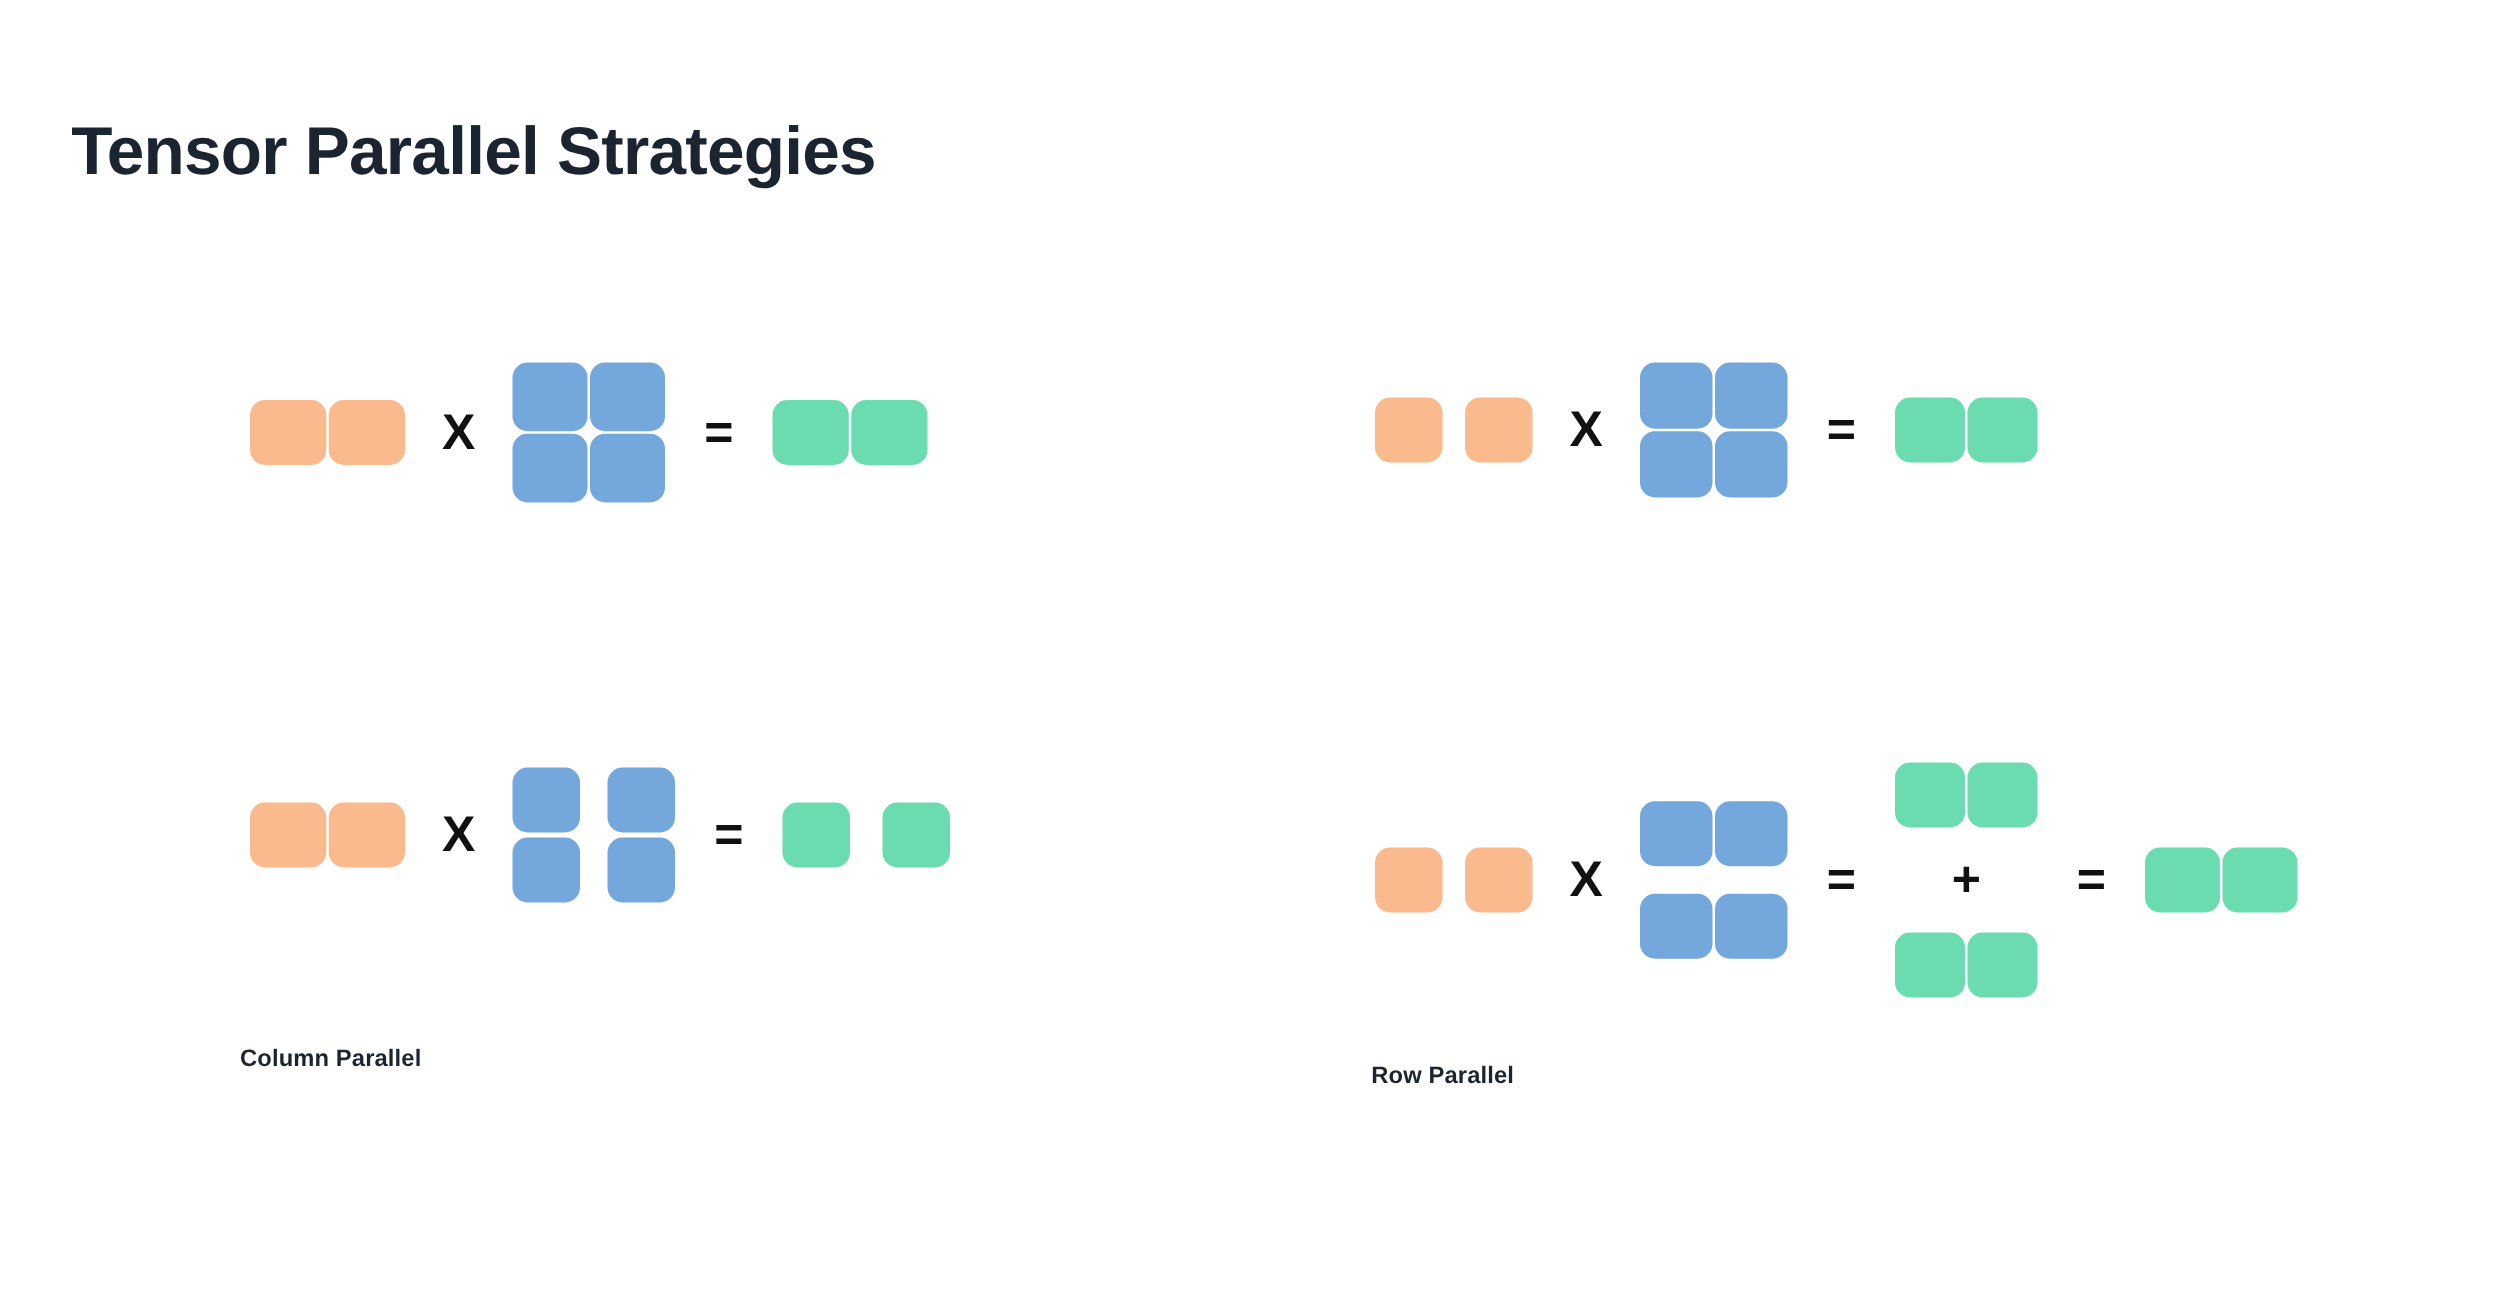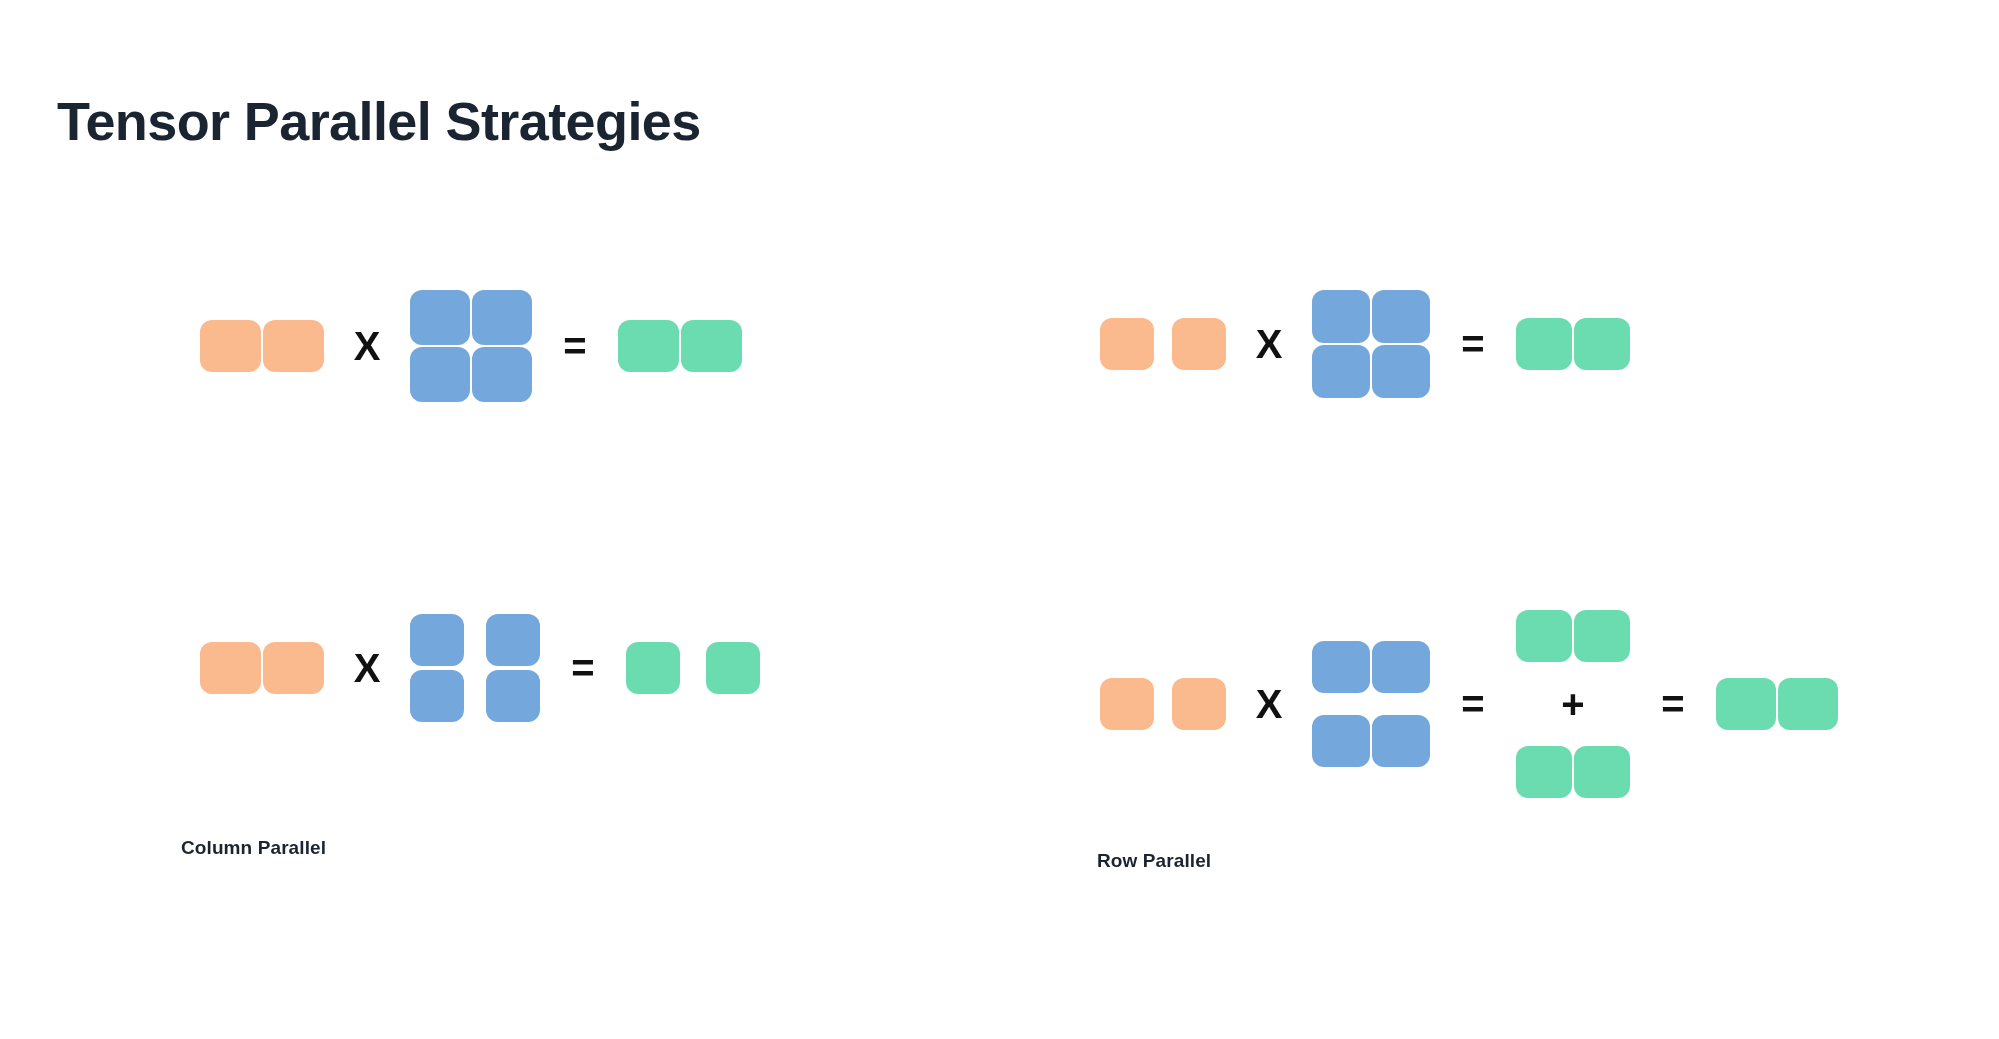--- a/index.html
+++ b/index.html
@@ -142,21 +142,21 @@
 
     <div class="matrix" style="gap:2px;">
       <div class="mrow" style="gap:26px;">
         <div class="cell" style="width:54px;height:52px;background:#6bdcb0;"></div>
         <div class="cell" style="width:54px;height:52px;background:#6bdcb0;"></div>
       </div>
     </div>
   </div>
 </div>
 
-<span class="caption" style="left:181px; top:837px;">Column Parallel</span>
+<span class="caption" style="left:192px; top:837px;">Column Parallel</span>
 
 <div class="panel" style="left:1100px; top:290px;">
 
   <div class="equation" style="gap:28px;">
 
     <div class="matrix" style="gap:2px;">
       <div class="mrow" style="gap:18px;">
         <div class="cell" style="width:54px;height:52px;background:#fbba8e;"></div>
         <div class="cell" style="width:54px;height:52px;background:#fbba8e;"></div>
       </div>

